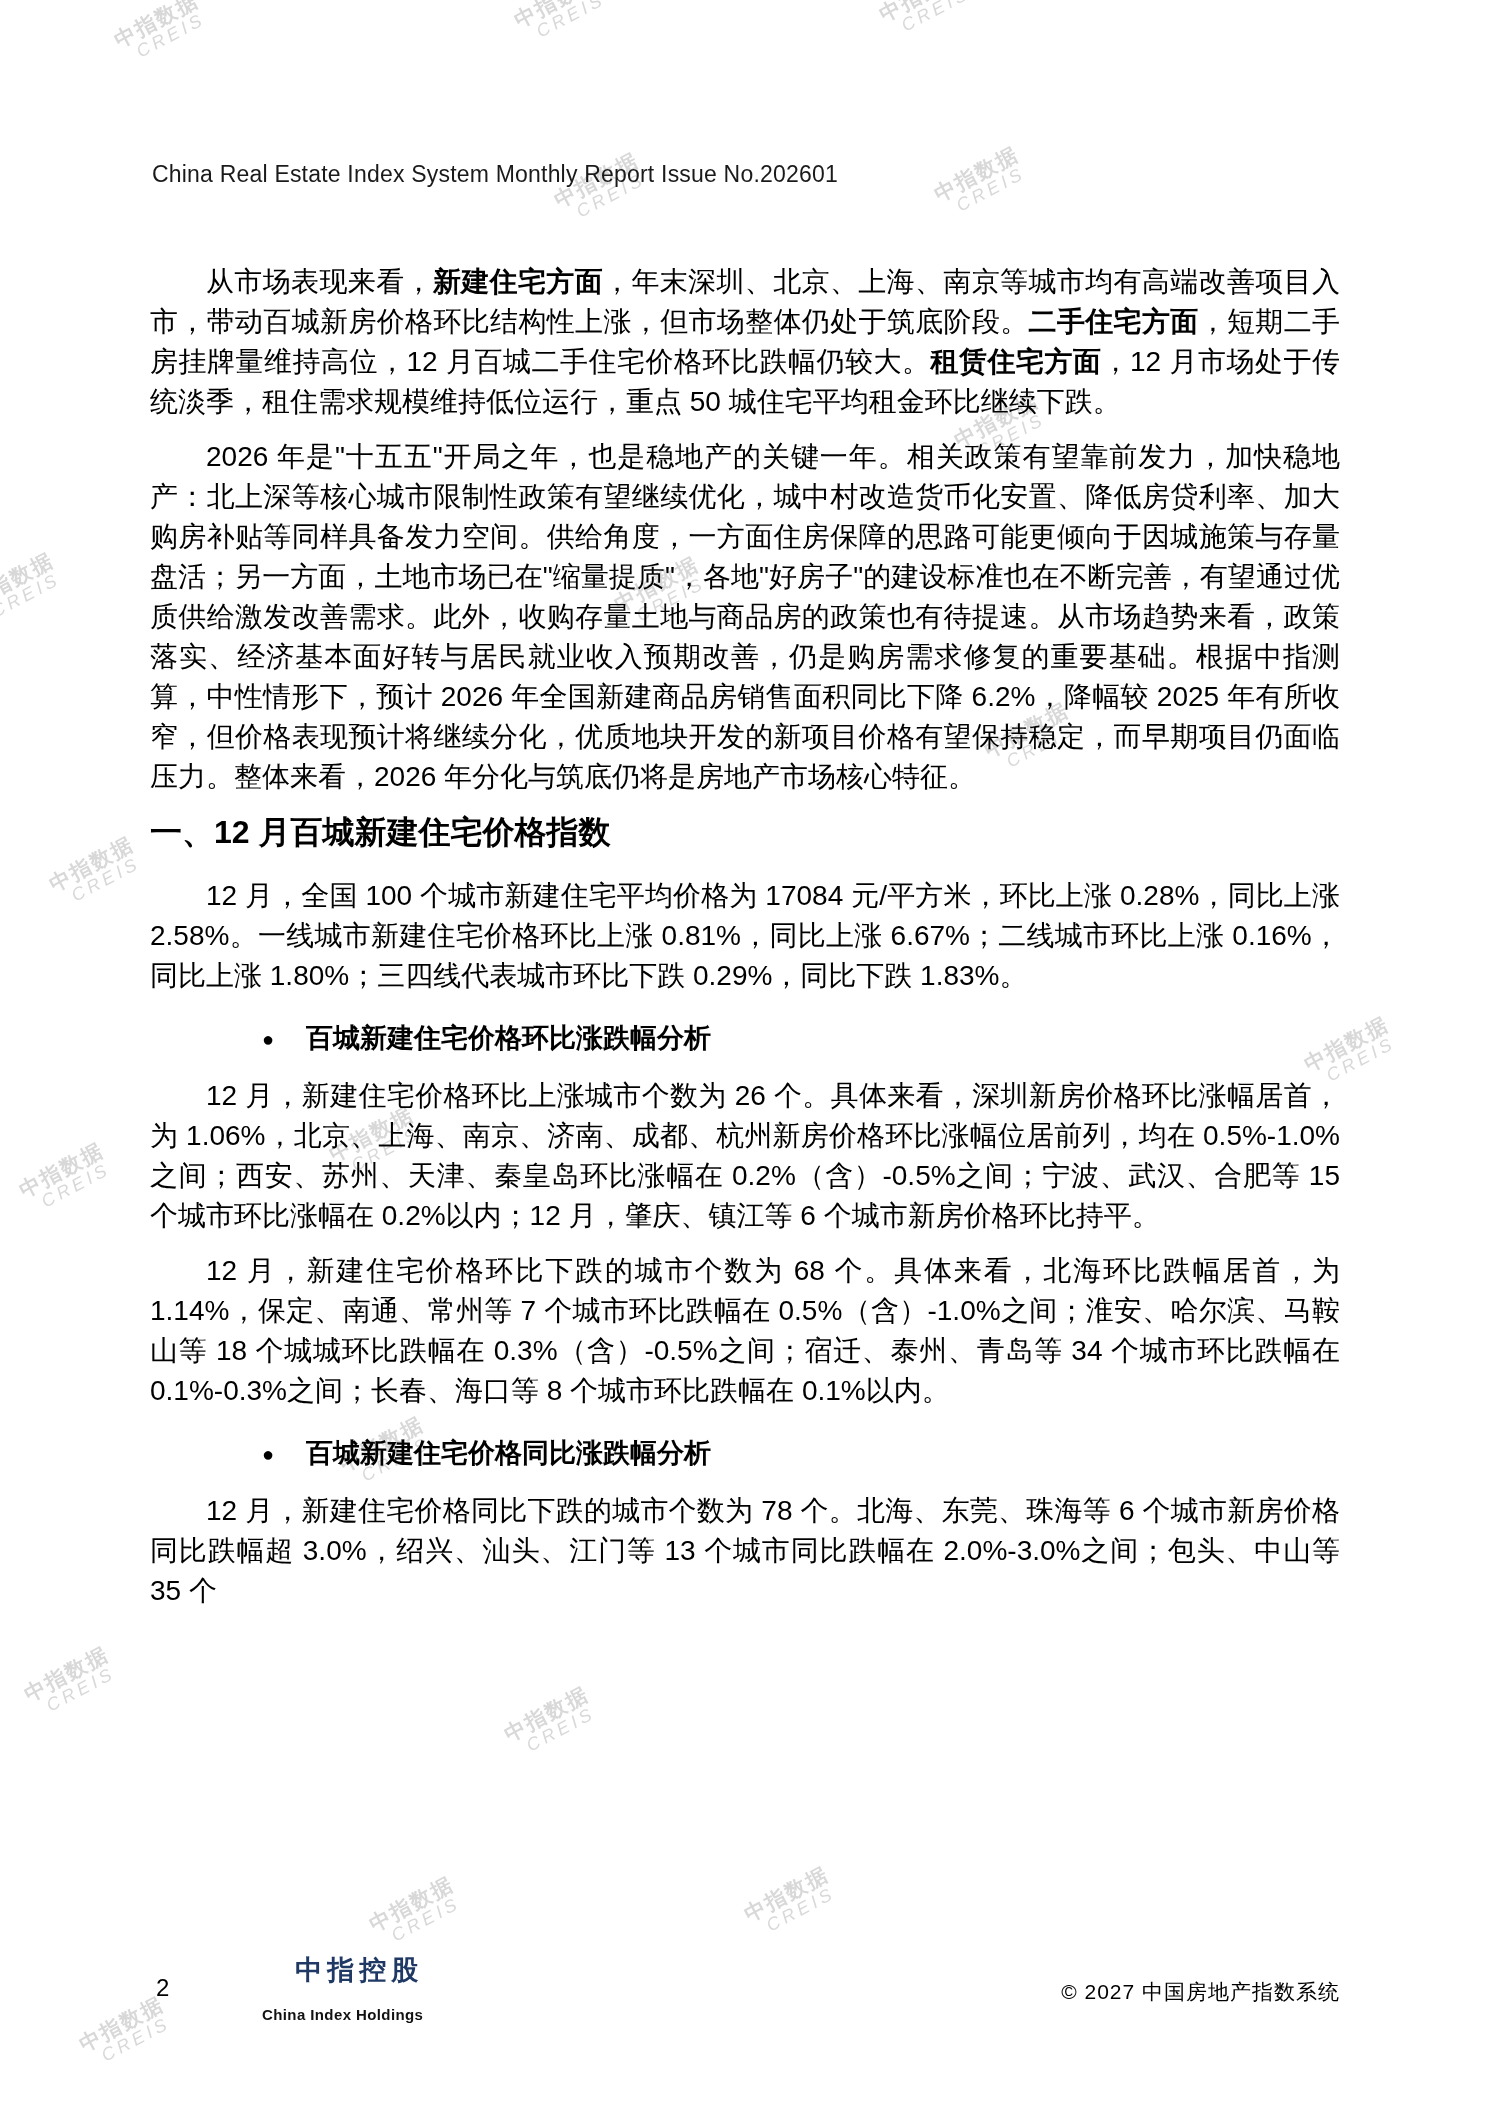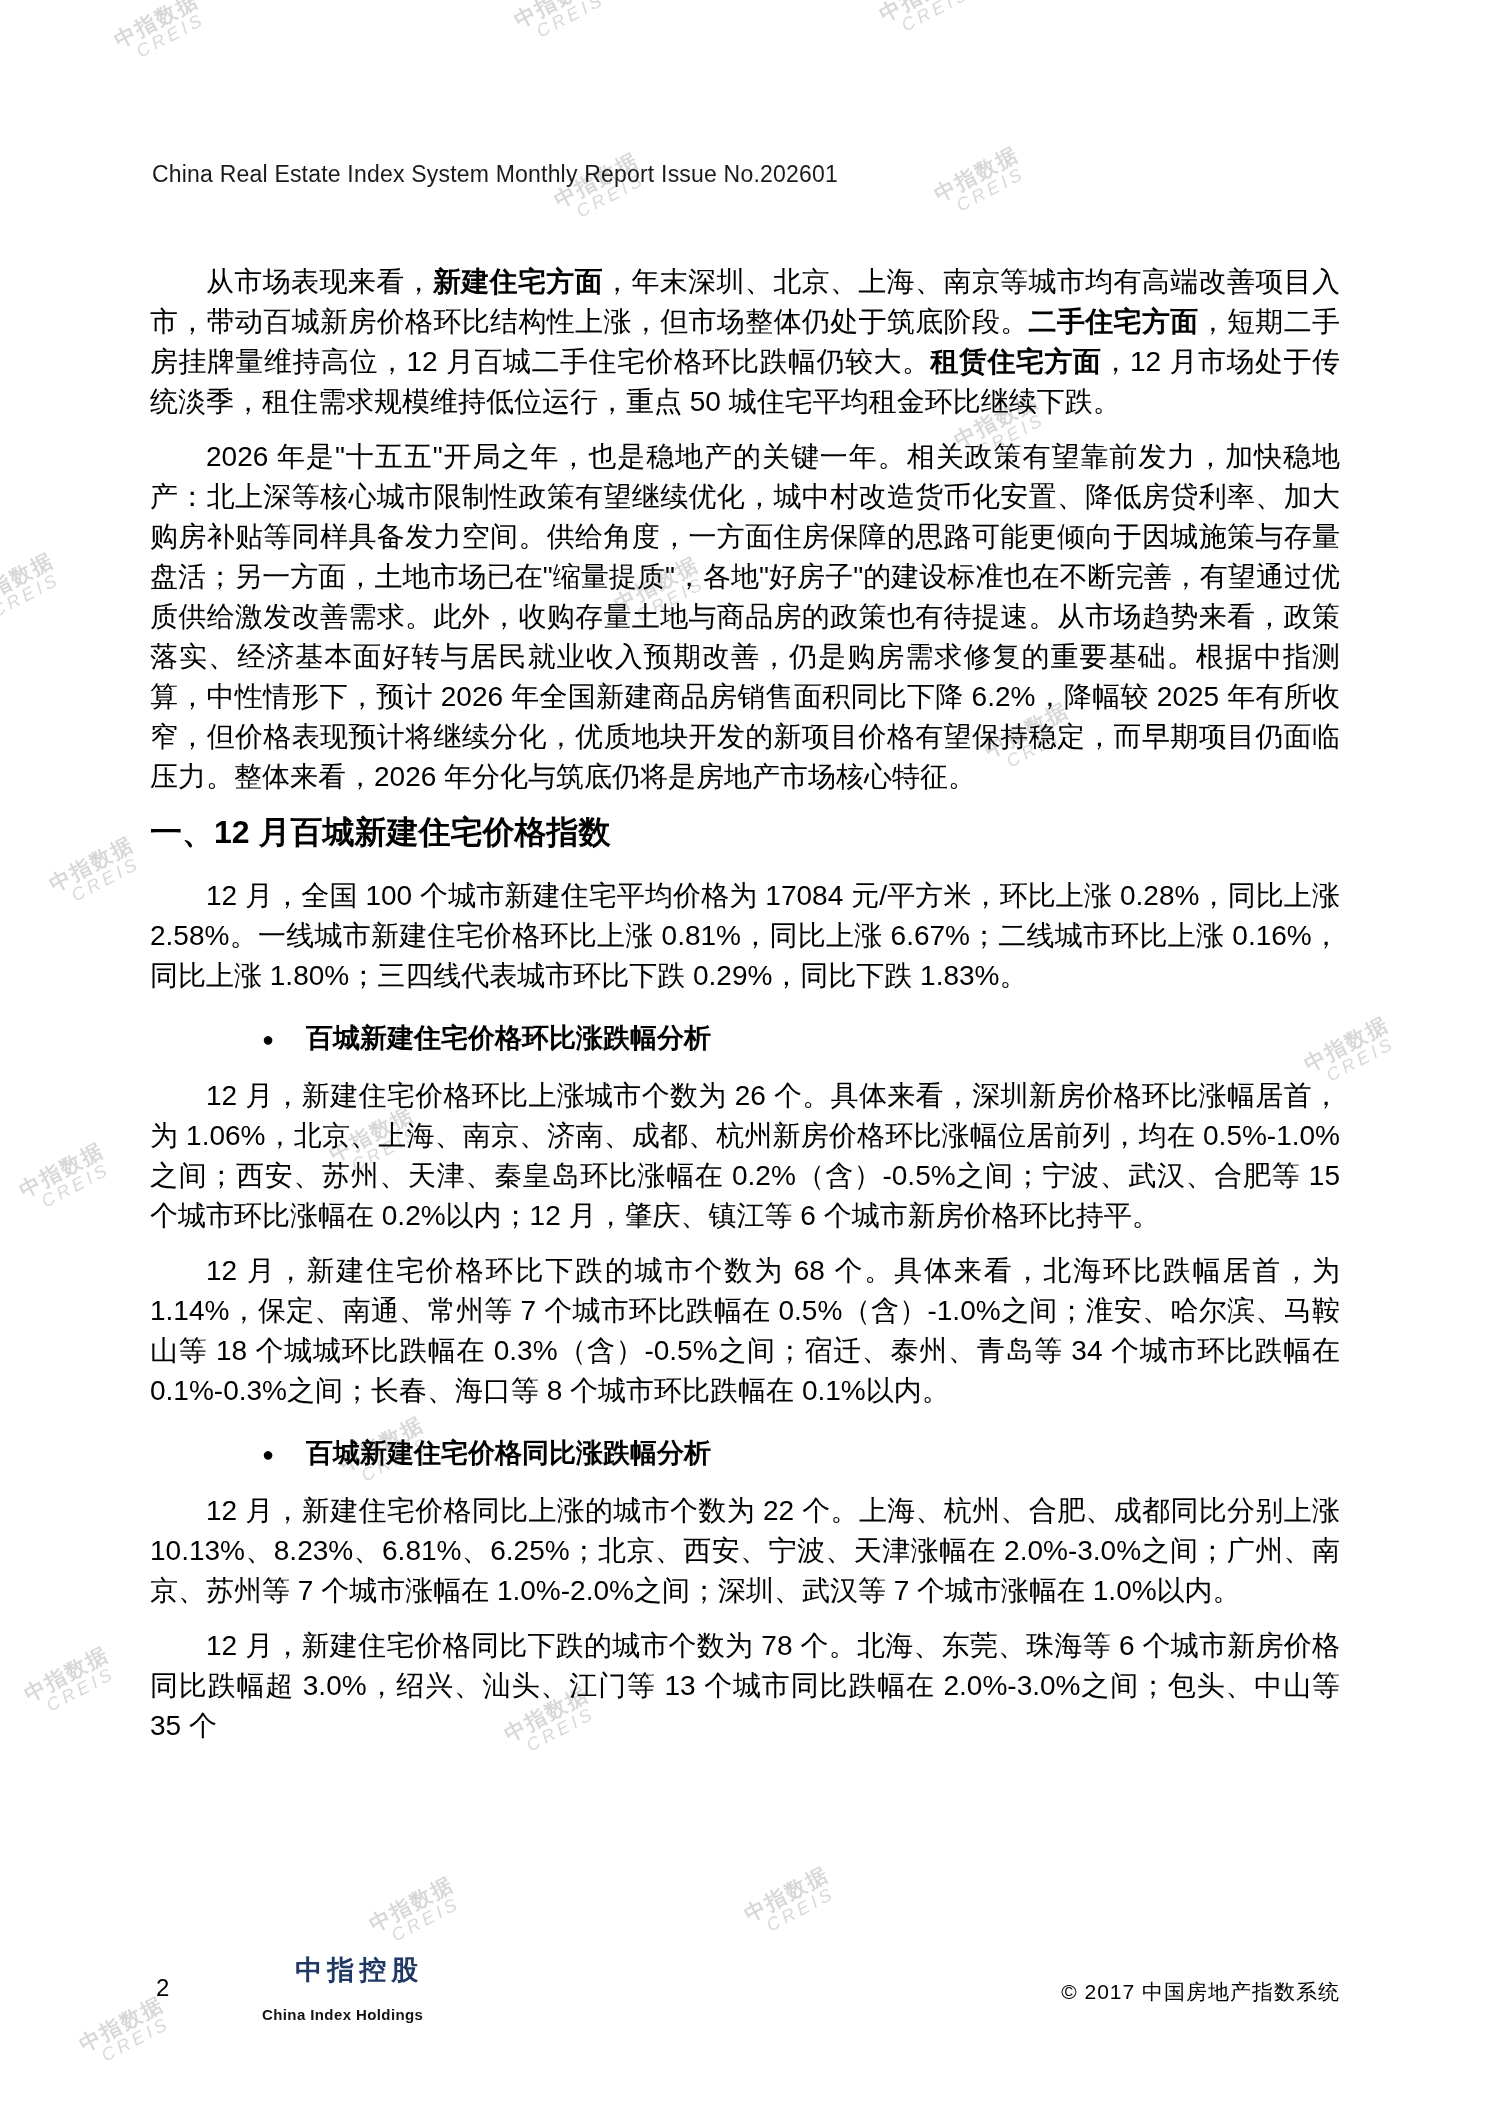--- a/index.html
+++ b/index.html
@@ -139,26 +139,25 @@
       <div class="bullet-heading">
         <span class="dot">●</span>
         <span>百城新建住宅价格环比涨跌幅分析</span>
       </div>
       <p class="para"><span>12 月，新建住宅价格环比上涨城市个数为 26 个。具体来看，深圳新房价格环比涨幅居首，为 1.06%，北京、上海、南京、济南、成都、杭州新房价格环比涨幅位居前列，均在 0.5%-1.0%之间；西安、苏州、天津、秦皇岛环比涨幅在 0.2%（含）-0.5%之间；宁波、武汉、合肥等 15 个城市环比涨幅在 0.2%以内；12 月，肇庆、镇江等 6 个城市新房价格环比持平。</span></p>
       <p class="para"><span>12 月，新建住宅价格环比下跌的城市个数为 68 个。具体来看，北海环比跌幅居首，为 1.14%，保定、南通、常州等 7 个城市环比跌幅在 0.5%（含）-1.0%之间；淮安、哈尔滨、马鞍山等 18 个城城环比跌幅在 0.3%（含）-0.5%之间；宿迁、泰州、青岛等 34 个城市环比跌幅在 0.1%-0.3%之间；长春、海口等 8 个城市环比跌幅在 0.1%以内。</span></p>
       <div class="bullet-heading">
         <span class="dot">●</span>
         <span>百城新建住宅价格同比涨跌幅分析</span>
       </div>
-      <p class="para"><span>12 月，新建住宅价格同比上涨的城市个数为 22 个。上海、杭州、合肥、成都同比分别上涨 10.13%、8.23%、6.81%、6.25%；北京、西安、宁波、天津涨幅在 2.0%-3.0%之间；广州、南京、苏州等 7 个城市涨幅在 1.0%-2.0%之间；深圳、武汉等 7 个城市涨幅在 1.0%以内。</span></p>
       <p class="para"><span>12 月，新建住宅价格同比下跌的城市个数为 78 个。北海、东莞、珠海等 6 个城市新房价格同比跌幅超 3.0%，绍兴、汕头、江门等 13 个城市同比跌幅在 2.0%-3.0%之间；包头、中山等 35 个</span></p>
     </div>
 
   <div class="footer-pagenum">2</div>
 
   <div class="footer-logo">
     <div class="logo-cn" style="color: rgb(31, 56, 100);">中指控股</div>
     <div class="logo-en">China Index Holdings</div>
   </div>
 
-  <div class="footer-copy">© 2017 中国房地产指数系统</div>
+  <div class="footer-copy">© 2027 中国房地产指数系统</div>
 
 </div>
 
 </body></html>

